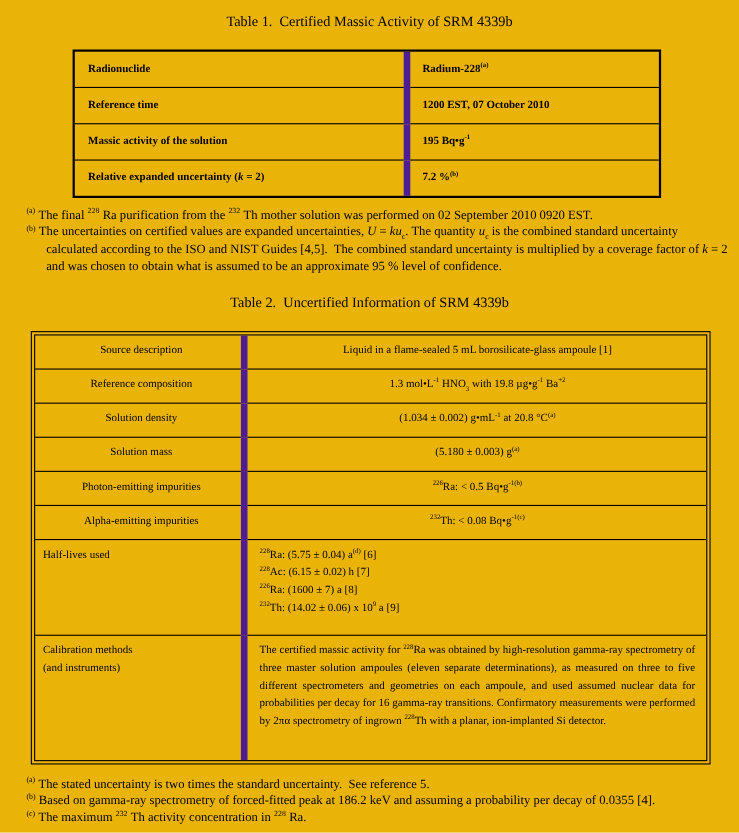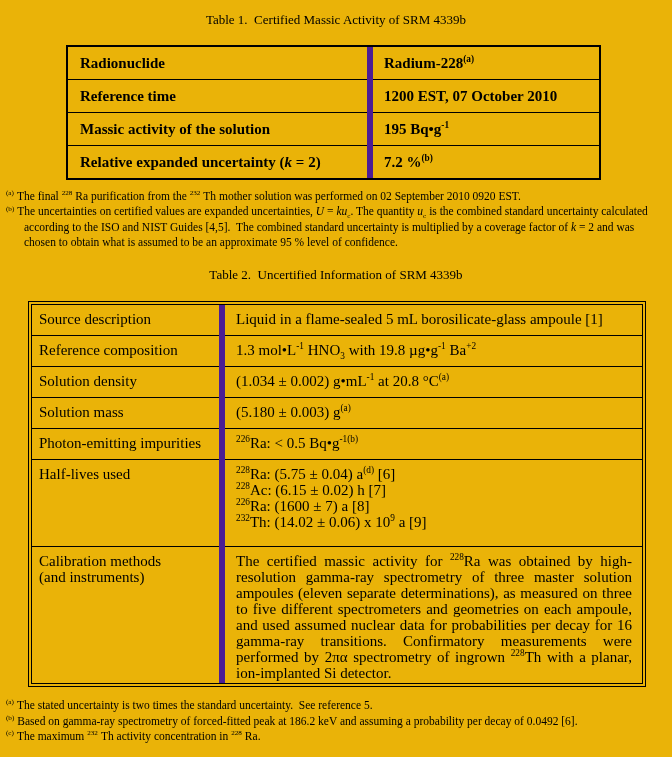--- a/index.html
+++ b/index.html
@@ -16,21 +16,21 @@
     text-align:center;
     font-size:13px;
     line-height:16px;
     white-space:pre-wrap;
   }
   .t1-title{padding-top:12px;}
   .t2-title{margin-top:16px;}
 
   table{border-collapse:collapse;table-layout:fixed;}
   td{
-    font-size:15px;
+    font-size:10px;
     line-height:16px;
     overflow:hidden;
   }
   td.lbl,td.val{border-left:6px solid #4c1d95;border-top:1px solid #000;}
   td.lbl{border-left:none;}
   tr.first td{border-top:none;}
 
   
   .tbl1-wrap{
     margin:17px 0 0 66px;
@@ -47,27 +47,27 @@
   .tbl2-wrap{
     margin:18px 0 0 28px;
     width:618px;
     border:4px double #000;
     box-sizing:border-box;
   }
   .tbl2-wrap table{width:100%;}
   .tbl2-wrap td{vertical-align:top;padding-top:6px;padding-bottom:2px;}
   .tbl2-wrap td.lbl{width:179px;padding-left:7px;}
   .tbl2-wrap td.val{padding-left:11px;padding-right:10px;}
-  tr.h31{height:31px;}
+  tr.h31{height:31px;text-align:center;}
   tr.h87{height:87px;}
   tr.h113{height:113px;}
   td.justify{text-align:justify;}
 
   
-  .fnblock{margin-left:6px;margin-right:8px;}
+  .fnblock{margin-left:24px;margin-right:8px;}
   .fn1{margin-top:9px;}
   .fn2{margin-top:11px;}
   .fn{
     font-size:11.5px;
     line-height:15.4px;
     padding-left:18px;
     text-indent:-18px;
     white-space:pre-wrap;
   }
   .fn sup{margin-right:3px;}
@@ -128,32 +128,36 @@
         <td class="val">(1.034 ± 0.002) g•mL<sup>-1</sup> at 20.8 °C<sup>(a)</sup></td>
       </tr>
       <tr class="h31">
         <td class="lbl">Solution mass</td>
         <td class="val">(5.180 ± 0.003) g<sup>(a)</sup></td>
       </tr>
       <tr class="h31">
         <td class="lbl">Photon-emitting impurities</td>
         <td class="val"><sup>226</sup>Ra: &lt; 0.5 Bq•g<sup>-1(b)</sup></td>
       </tr>
+      <tr class="h31">
+        <td class="lbl">Alpha-emitting impurities</td>
+        <td class="val"><sup>232</sup>Th: &lt; 0.08 Bq•g<sup>-1(c)</sup></td>
+      </tr>
       <tr class="h87">
         <td class="lbl">Half-lives used</td>
         <td class="val"><sup>228</sup>Ra: (5.75 ± 0.04) a<sup>(d)</sup> [6]<br><sup>228</sup>Ac: (6.15 ± 0.02) h [7]<br><sup>226</sup>Ra: (1600 ± 7) a [8]<br><sup>232</sup>Th: (14.02 ± 0.06) x 10<sup>9</sup> a [9]</td>
       </tr>
       <tr class="h113">
         <td class="lbl">Calibration methods<br>(and instruments)</td>
         <td class="val justify">The certified massic activity for <sup>228</sup>Ra was obtained by high-resolution gamma-ray spectrometry of three master solution ampoules (eleven separate determinations), as measured on three to five different spectrometers and geometries on each ampoule, and used assumed nuclear data for probabilities per decay for 16 gamma-ray transitions.  Confirmatory measurements were performed by 2πα spectrometry of ingrown <sup>228</sup>Th with a planar, ion-implanted Si detector.</td>
       </tr>
     </tbody>
       </table>
   </div>
 
   <div class="fnblock fn2">
     <div class="fn"><sup>(a)</sup><span>The stated uncertainty is two times the standard uncertainty.  See reference 5.</span></div>
-    <div class="fn"><sup>(b)</sup><span>Based on gamma-ray spectrometry of forced-fitted peak at 186.2 keV and assuming a probability per decay of 0.0492 [6].</span></div>
+    <div class="fn"><sup>(b)</sup><span>Based on gamma-ray spectrometry of forced-fitted peak at 186.2 keV and assuming a probability per decay of 0.0355 [4].</span></div>
     <div class="fn"><sup>(c)</sup><span>The maximum <sup>232</sup>Th activity concentration in <sup>228</sup>Ra.</span></div>
 
   </div>
 
 </div>
 
 </body></html>

